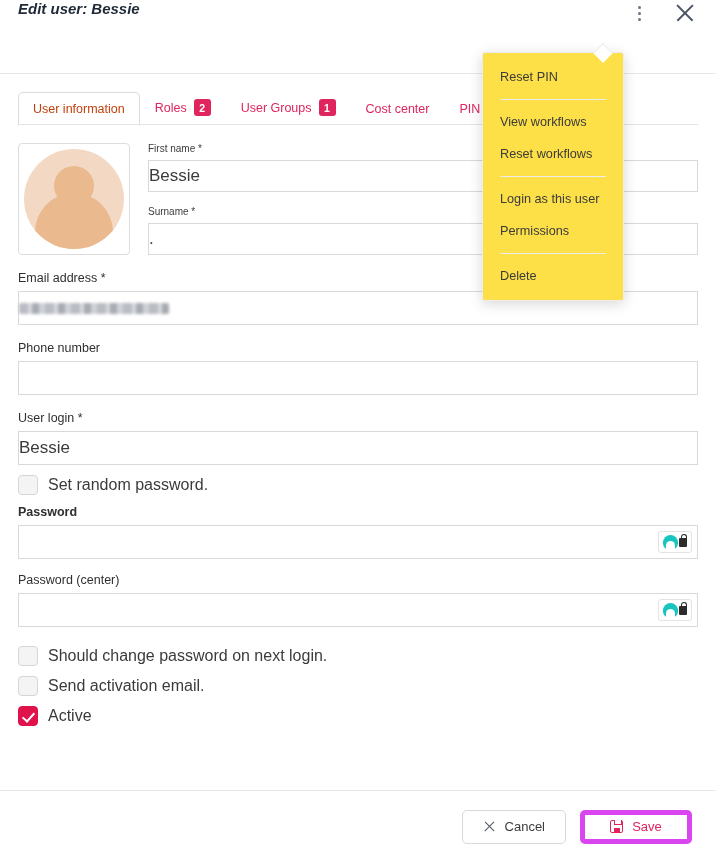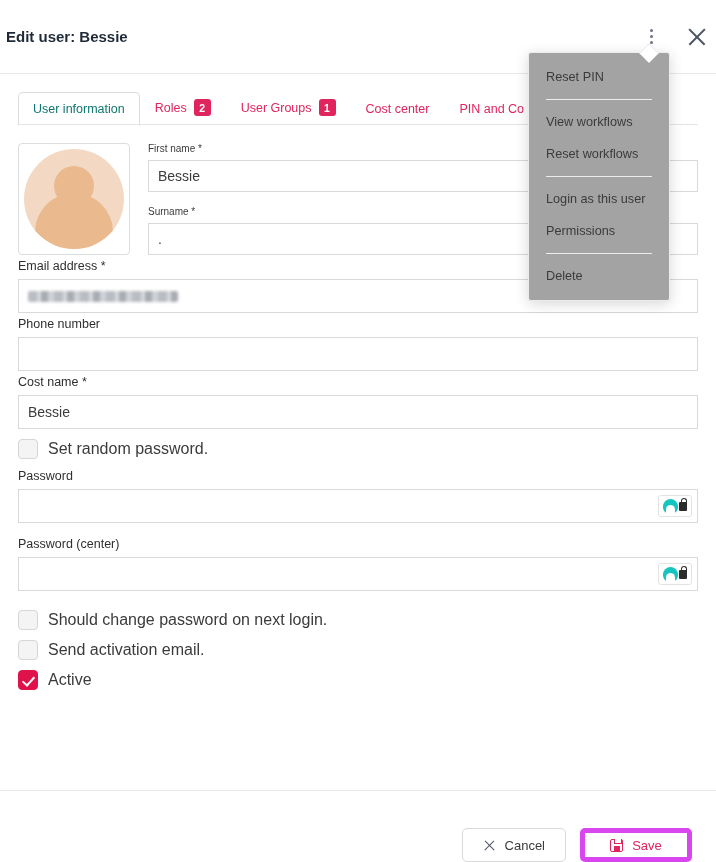--- a/index.html
+++ b/index.html
@@ -17,23 +17,24 @@
     height: 862px;
     background: #ffffff;
     display: flex;
     flex-direction: column;
   }
   
   .header {
     height: 74px;
     flex: 0 0 74px;
     display: flex;
-    align-items: center;
-    padding: 0 6px;
+    align-items: flex-start;
+    padding: 0 18px;
     border-bottom: 1px solid #e8e8e8;
+    font-style: italic;
   }
   .header-title {
     font-size: 15px;
     font-weight: bold;
     color: #1f2937;
     flex: 1 1 auto;
   }
   .header-actions {
     display: flex;
     align-items: center;
@@ -83,21 +84,21 @@
     font-size: 12.5px;
     color: #e0245e;
     cursor: pointer;
     white-space: nowrap;
     border: 1px solid transparent;
     border-radius: 5px 5px 0 0;
     position: relative;
     top: 1px;
   }
   .tab.active {
-    color: #0f766e;
+    color: #c2410c;
     background: #ffffff;
     border-color: #dcdcdc;
     border-bottom-color: #ffffff;
   }
   .tab .badge {
     display: inline-flex;
     align-items: center; justify-content: center;
     min-width: 17px; height: 17px;
     padding: 0 4px;
     border-radius: 3px;
@@ -168,38 +169,38 @@
     font-size: 10px;
     color: #3b3b3b;
     margin-bottom: 6px;
   }
   .input {
     width: 100%;
     height: 32px;
     border: 1px solid #d9d9d9;
     border-radius: 0;
     background: #ffffff;
-    padding: 0 9px;
-    font-size: 14px;
+    padding: 0 0;
+    font-size: 17px;
     color: #3b3b3b;
     font-family: "Liberation Sans", sans-serif;
     outline: none;
     display: flex;
     align-items: center;
   }
   .input.tall { height: 34px; }
-  .full-field { margin-top: 4px; }
+  .full-field { margin-top: 16px; }
   .label-strong {
     font-size: 12.5px;
     color: #2f2f2f;
     margin-bottom: 6px;
     display: block;
   }
   .label-bold {
-    font-weight: normal;
+    font-weight: bold;
   }
   .redacted {
     display: inline-block;
     height: 11px;
     width: 150px;
     background: repeating-linear-gradient(90deg,#b9bcc2 0 9px,#d7d9dd 9px 13px,#a7abb2 13px 20px,#cfd2d7 20px 26px);
     filter: blur(1.4px);
     border-radius: 2px;
   }
   
@@ -278,21 +279,21 @@
   .cblabel {
     font-size: 16px;
     color: #3b3b3b;
   }
 
   
   .footer {
     flex: 0 0 72px;
     border-top: 1px solid #e8e8e8;
     display: flex;
-    align-items: flex-end;
+    align-items: center;
     justify-content: flex-end;
     gap: 14px;
     padding: 0 24px;
   }
   .btn {
     display: inline-flex;
     align-items: center;
     justify-content: center;
     gap: 9px;
     height: 34px;
@@ -344,23 +345,23 @@
     position: absolute;
     left: 2.5px; bottom: 0;
     width: 6px; height: 4.5px;
     background: #e0245e;
   }
 
   
   .menu {
     position: absolute;
     top: 52px;
-    left: 528px;
+    left: 482px;
     width: 142px;
-    background: #a3a3a3;
+    background: #fde047;
     border: 1px solid #ececec;
     border-radius: 3px;
     box-shadow: 0 3px 14px rgba(0,0,0,0.16);
     padding: 8px 0;
     z-index: 40;
   }
   .menu::before {
     content: "";
     position: absolute;
     top: -7px;
@@ -449,21 +450,21 @@
         <span class="redacted"></span>
       </div>
     </div>
 
     <div class="full-field">
       <label class="label-strong">Phone number</label>
       <input class="input tall" type="text" value="" style="">
     </div>
 
     <div class="full-field">
-      <label class="label-strong">Cost name *</label>
+      <label class="label-strong">User login *</label>
       <input class="input tall" type="text" value="Bessie" style="">
     </div>
 
     <div class="cbrow">
       <div class="cb"></div>
       <span class="cblabel">Set random password.</span>
     </div>
 
     <div style="margin-top:10px">
       <label class="label-strong label-bold">Password</label>

